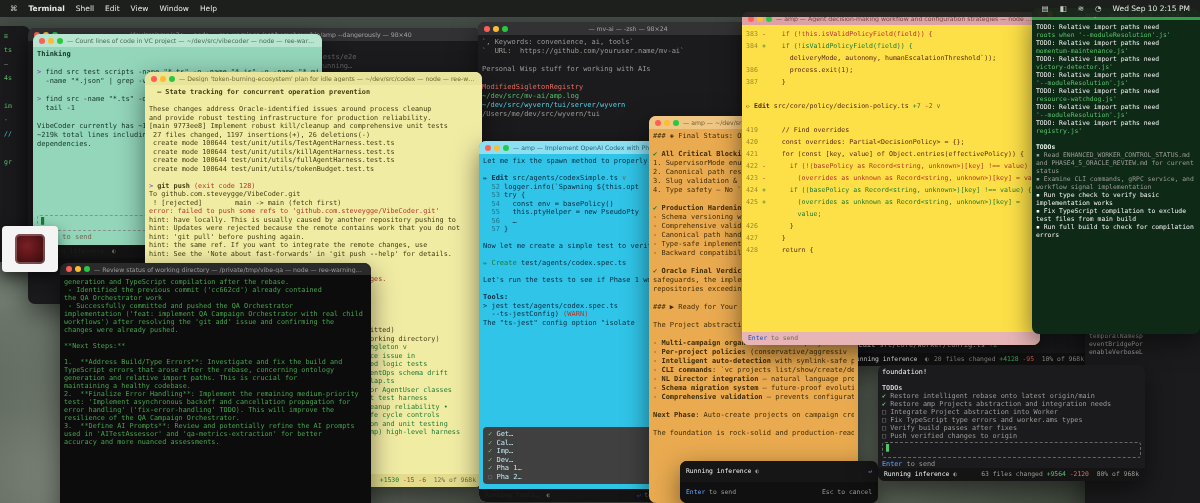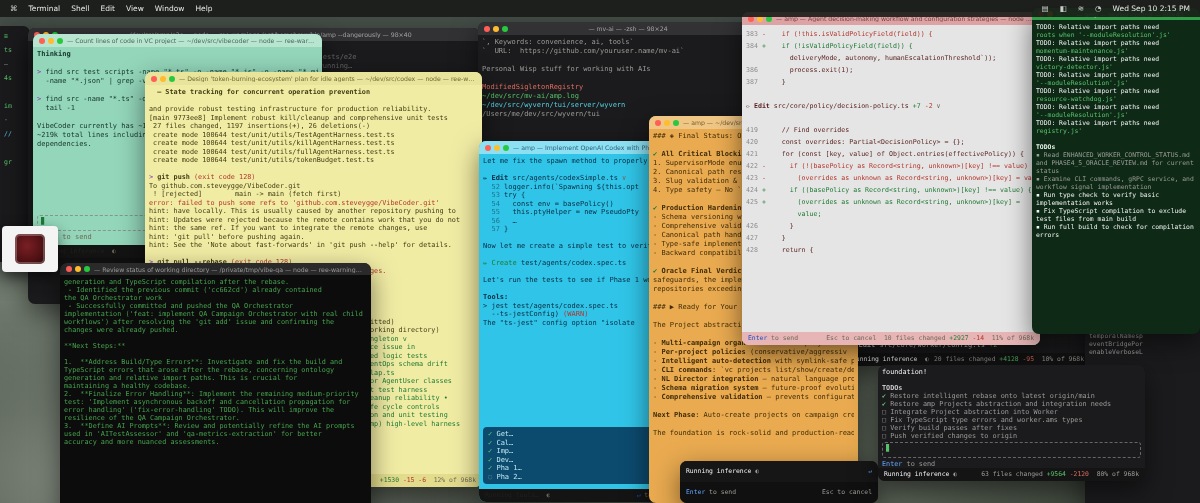--- a/index.html
+++ b/index.html
@@ -11,21 +11,21 @@
       radial-gradient(ellipse 620px 300px at 12% 96%, #8d958a 0%, rgba(141,149,138,0) 62%),
       radial-gradient(ellipse 700px 260px at 62% 100%, #6b7466 0%, rgba(107,116,102,0) 60%),
       radial-gradient(ellipse 500px 200px at 95% 60%, #5d6a54 0%, rgba(93,106,84,0) 70%),
       linear-gradient(180deg,#434c46 0%,#5c675e 40%,#717b6f 60%,#454e44 82%,#353d33 100%);
   }
   
   #menubar{position:absolute;left:0;top:0;width:1200px;height:17px;z-index:60;
     background:rgba(24,27,23,.9);color:#e8e8e8;display:flex;align-items:center;
     font-family:"DejaVu Sans","Liberation Sans",sans-serif;font-size:7.5px;gap:11px;padding:0 10px;box-sizing:border-box;}
   #menubar .mi{white-space:nowrap;}
-  #menubar .appname{font-weight:normal;}
+  #menubar .appname{font-weight:bold;}
   #menubar .spacer{flex:1;}
   #menubar .ic{opacity:.85;}
   
   .win{position:absolute;border-radius:7px;box-shadow:0 9px 26px rgba(0,0,0,.5);
        display:flex;flex-direction:column;overflow:hidden;
        --fs:7px;--lh:9px;}
   .titlebar{flex:0 0 13px;display:flex;align-items:center;gap:4px;padding:0 6px;
        font-family:"DejaVu Sans","Liberation Sans",sans-serif;font-size:6.2px;}
   .lights{display:flex;gap:3px;flex:0 0 auto;}
   .tl{width:6px;height:6px;border-radius:50%;display:inline-block;}
@@ -58,26 +58,26 @@
   .w-black .titlebar{background:#2a2a2a;color:#bdbdbd}
   .w-teal{background:#93d6ba;color:#14342a}
   .w-teal .titlebar{background:#b7e5cf;color:#1d3b2f}
   .w-yellow{background:#f1eca4;color:#403c12}
   .w-yellow .titlebar{background:#e9e49b;color:#45400f}
   .w-yellow .statusbar{background:#e3dc8d;color:#54502a}
   .w-cyan{background:#30c5e8;color:#082a40}
   .w-cyan .titlebar{background:#8ce0f2;color:#093049}
   .w-orange{background:#e9aa50;color:#402c08}
   .w-orange .titlebar{background:#f0c685;color:#4a3408}
-  .w-pink{background:#e5e5e5;color:#571f1c}
+  .w-pink{background:#fde047;color:#571f1c}
   .w-pink .titlebar{background:#dda3a4;color:#4c1c19}
   .w-pink .statusbar{background:#e7b5b6;color:#5c2a27}
   .w-gdark{background:#0e2a16;color:#e8f5ea}
   .w-gdark .titlebar{background:#2f9e47;color:#eafbea}
-  .cpanel{flex:0 0 auto;background:#0c4a6e;color:#bfe9f5;border-radius:4px;
+  .cpanel{flex:0 0 auto;background:#404040;color:#bfe9f5;border-radius:4px;
           padding:3px 5px;margin-top:auto;margin-bottom:2px;
           --grn:#4fe07a;--gry:#7fa9bb;}
   
   #preview{position:absolute;left:2px;top:226px;width:56px;height:46px;z-index:30;
     background:#f4f4f4;border-radius:4px;box-shadow:0 5px 14px rgba(0,0,0,.5);
     display:flex;align-items:center;justify-content:center;}
   #preview .art{width:30px;height:30px;border-radius:5px;
     background:radial-gradient(circle at 40% 40%, #7a1f24 0%, #4c1013 65%, #2c090b 100%);
     box-shadow:inset 0 0 0 2px rgba(255,255,255,.25);}
 </style>
@@ -224,36 +224,37 @@
         <span class="tl r"></span>
         <span class="tl y"></span>
         <span class="tl g"></span>
       </span>
     <span class="title">— Design 'token-burning-ecosystem' plan for idle agents — ~/dev/src/codex — node — ree-warnings /opt/homebrew/bin/amp --dangerous — 98×40</span>
   </div>
   <div class="body">
     <div class="out">
         <div class="tline"><span class="bold">  — State tracking for concurrent operation prevention</span></div>
         <div class="tline"><span></span>​</div>
+        <div class="tline"><span>These changes address Oracle-identified issues around process cleanup</span></div>
         <div class="tline"><span>and provide robust testing infrastructure for production reliability.</span></div>
         <div class="tline"><span>[main 9773ee8] Implement robust kill/cleanup and comprehensive unit tests</span></div>
         <div class="tline"><span> 27 files changed, 1197 insertions(+), 26 deletions(-)</span></div>
         <div class="tline"><span> create mode 100644 test/unit/utils/TestAgentHarness.test.ts</span></div>
         <div class="tline"><span> create mode 100644 test/unit/utils/killAgentHarness.test.ts</span></div>
         <div class="tline"><span> create mode 100644 test/unit/utils/fullAgentHarness.test.ts</span></div>
         <div class="tline"><span> create mode 100644 test/unit/utils/tokenBudget.test.ts</span></div>
         <div class="tline"><span></span>​</div>
         <div class="tline"><span class="mag">&gt; </span><span class="bold">git push </span><span class="red">(exit code 128)</span></div>
         <div class="tline"><span>To github.com.steveygge/VibeCoder.git</span></div>
         <div class="tline"><span> ! [rejected]        main -&gt; main (fetch first)</span></div>
         <div class="tline"><span class="red">error: failed to push some refs to 'github.com.steveygge/VibeCoder.git'</span></div>
         <div class="tline"><span>hint: have locally. This is usually caused by another repository pushing to</span></div>
         <div class="tline"><span>hint: Updates were rejected because the remote contains work that you do not</span></div>
+        <div class="tline"><span>hint: 'git pull' before pushing again.</span></div>
         <div class="tline"><span>hint: the same ref. If you want to integrate the remote changes, use</span></div>
-        <div class="tline"><span>hint: 'git pull' before pushing again.</span></div>
         <div class="tline"><span>hint: See the 'Note about fast-forwards' in 'git push --help' for details.</span></div>
         <div class="tline"><span></span>​</div>
         <div class="tline"><span class="mag">&gt; </span><span class="bold">git pull --rebase </span><span class="red">(exit code 128)</span></div>
         <div class="tline"><span class="red">error: cannot pull with rebase: You have unstaged changes.</span></div>
         <div class="tline"><span class="red">error: Please commit or stash them.</span></div>
         <div class="tline"><span></span>​</div>
         <div class="tline"><span class="mag">&gt; </span><span class="bold">git status</span></div>
         <div class="tline"><span>On branch main</span></div>
         <div class="tline"><span>Changes not staged for commit:</span></div>
         <div class="tline"><span>  (use "git add &lt;file&gt;..." to update what will be committed)</span></div>
@@ -398,21 +399,20 @@
         <div class="tline"><span class="num">424 </span><span class="grn">+      if ((basePolicy as Record&lt;string, unknown&gt;)[key] !== value) {</span></div>
         <div class="tline"><span class="num">425 </span><span class="grn">+        (overrides as unknown as Record&lt;string, unknown&gt;)[key] =</span></div>
         <div class="tline"><span class="num">    </span><span class="grn">         value;</span></div>
         <div class="tline"><span class="num">426 </span><span>       }</span></div>
         <div class="tline"><span class="num">427 </span><span>     }</span></div>
         <div class="tline"><span class="num">428 </span><span>     return {</span></div>
       </div>
   </div>
   <div class="statusbar">
     <span class="out"><div class="tline"><span class="blu">Enter</span><span class="gry"> to send</span></div></span>
-    <span class="out"><div class="tline"><span class="gry">Esc to cancel  10 files changed </span><span class="grn">+2927 </span><span class="red">-14 </span><span class="gry"> 11% of 968k</span></div></span>
   </div>
 </div>
 
 <div class="win w-gdark" style="left:1032px;top:8px;width:168px;height:326px;z-index:11;--fs:6.4px;--lh:8px;">
   <div class="titlebar" style="flex-basis:12px;">
     <span class="lights">
         <span class="tl r"></span>
         <span class="tl y"></span>
         <span class="tl g"></span>
       </span>

